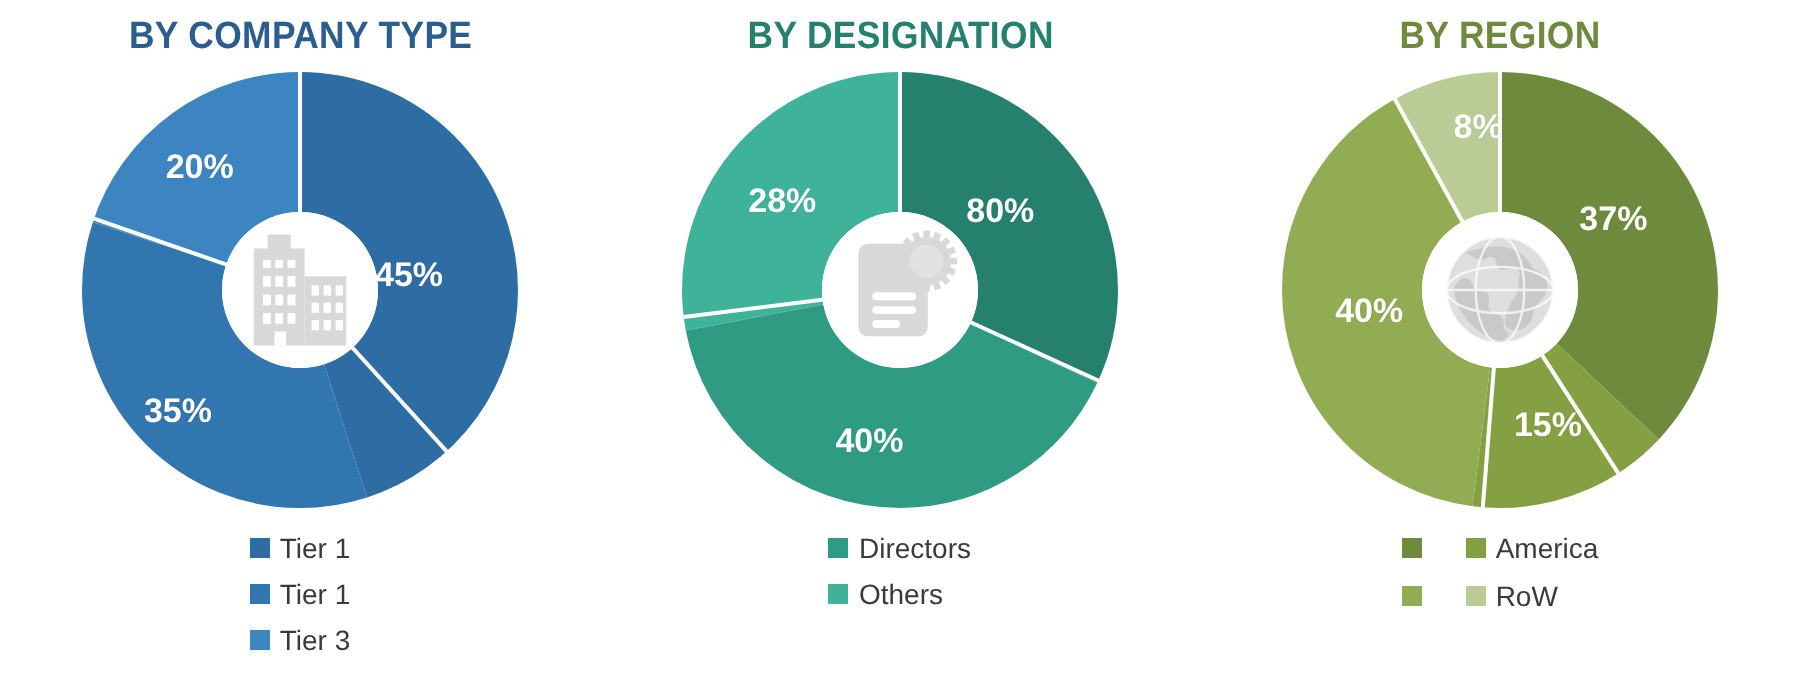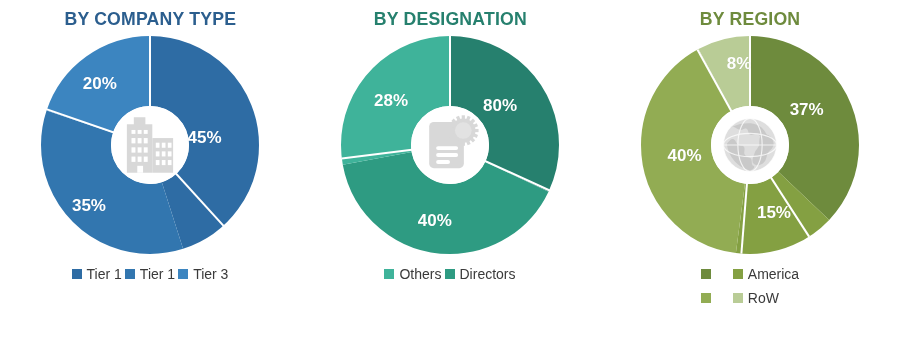--- a/index.html
+++ b/index.html
@@ -51,20 +51,21 @@
     color:#ffffff;
     font-size:17px;
     font-weight:bold;
     white-space:nowrap;
     transform:translate(-50%,-50%);
     text-shadow:0 0 1px rgba(0,0,0,.10);
   }
   .legend{
     margin-top:10px;
     display:flex;
+    flex-direction:column;
     gap:3px;
   }
   .legend-item{
     display:flex;
     flex-direction:row;
     align-items:center;
     gap:5px;
     font-size:14px;
     color:#3a3a3a;
     line-height:20px;
@@ -212,26 +213,26 @@
         </g>
       </svg>
 
       <span class="pct" style="left:73%;top:32%">80%</span>
       <span class="pct" style="left:43%;top:85%">40%</span>
       <span class="pct" style="left:23%;top:30%">28%</span>
     </div>
 
     <div class="legend">
       <div class="legend-item">
+        <span class="swatch" style="background:#2E9B82"></span>
+        <span>Directors</span>
+      </div>
+      <div class="legend-item">
         <span class="swatch" style="background:#3FB39A"></span>
         <span>Others</span>
-      </div>
-      <div class="legend-item">
-        <span class="swatch" style="background:#2E9B82"></span>
-        <span>Directors</span>
       </div>
     </div>
   </div>
 
   <div class="panel">
 
     <div class="panel-title" style="color:#6E8B3D">BY REGION</div>
 
     <div class="donut-wrap">
       <svg class="donut-svg" viewBox="0 0 218 218">

